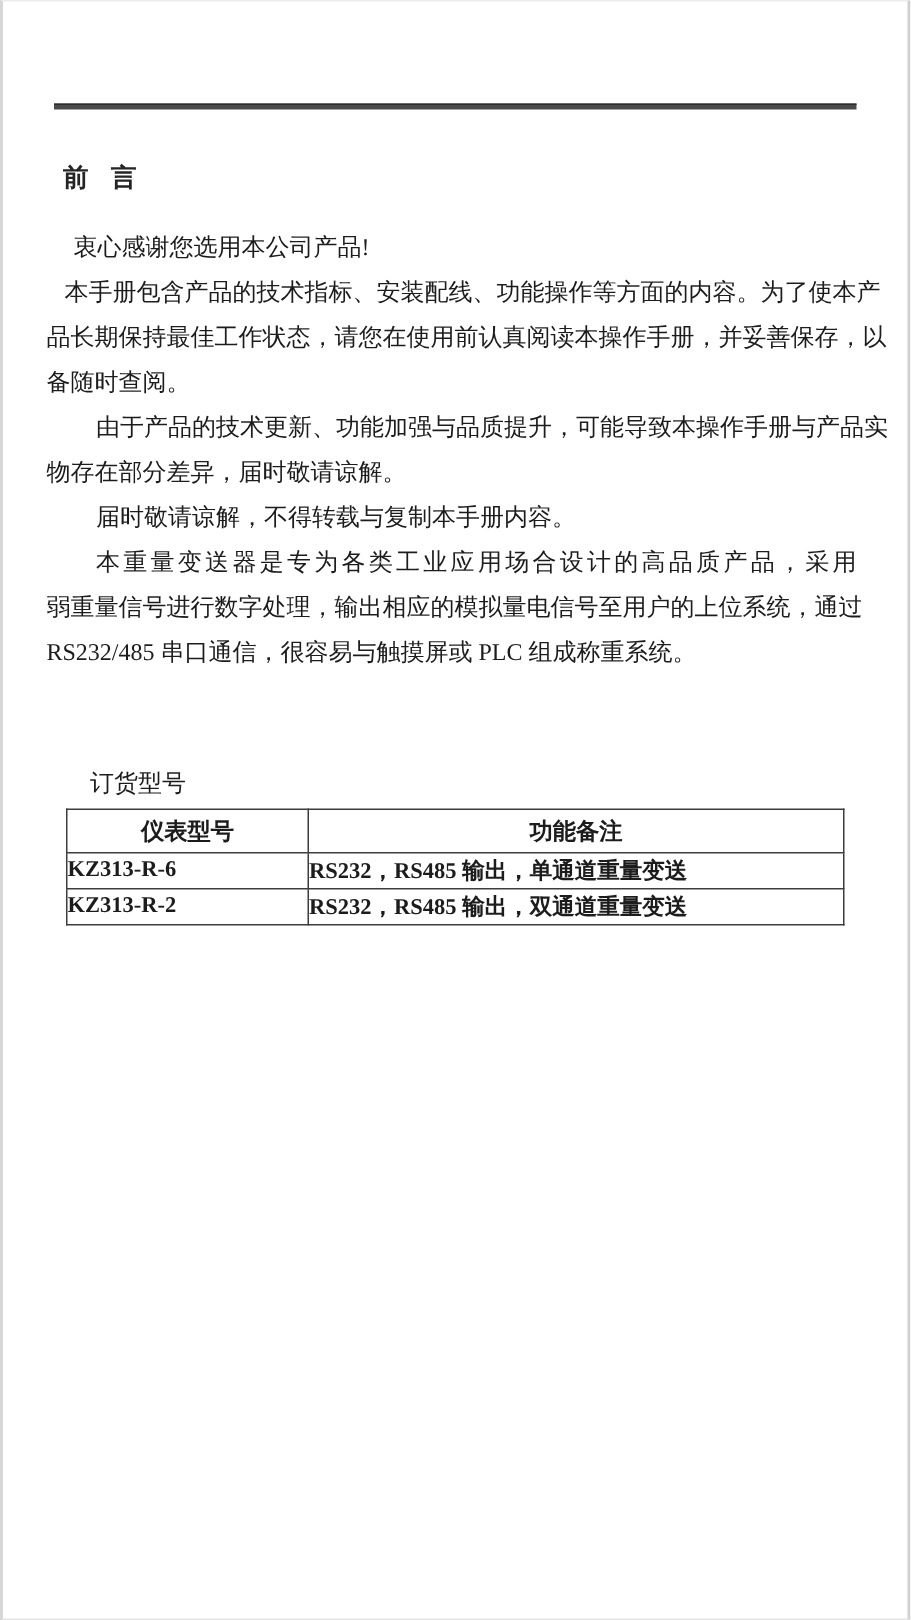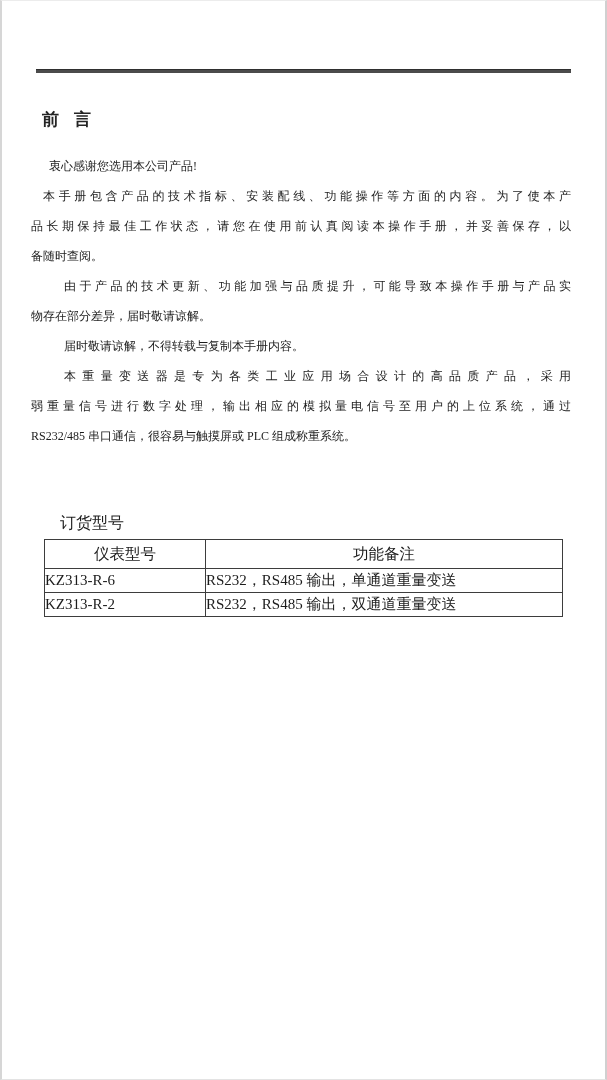--- a/index.html
+++ b/index.html
@@ -40,21 +40,21 @@
     line-height: 20px;
     color: #242424;
     word-spacing: 7px;
     letter-spacing: 1px;
   }
   .body-block {
     position: absolute;
     left: 29px;
     top: 150px;
     width: 540px;
-    font-size: 12px;
+    font-size: 16px;
     line-height: 30px;
     color: #1c1c1c;
   }
   .ln {
     height: 30px;
     white-space: nowrap;
     text-align: left;
   }
   .ln.fill {
     text-align: justify;
@@ -81,21 +81,21 @@
     table-layout: fixed;
     font-size: 15px;
     color: #1c1c1c;
   }
   table.order-table col.c1 { width: 161px; }
   table.order-table th,
   table.order-table td {
     border: 1.5px solid #3d3d3d;
     vertical-align: middle;
     padding: 0;
-    font-weight: normal;
+    font-weight: bold;
     overflow: hidden;
     white-space: nowrap;
   }
   table.order-table th { height: 28px; font-size: 15.5px; }
   table.order-table td { height: 23px; }
 </style>
 </head>
 <body>
 
 <div class="page">

